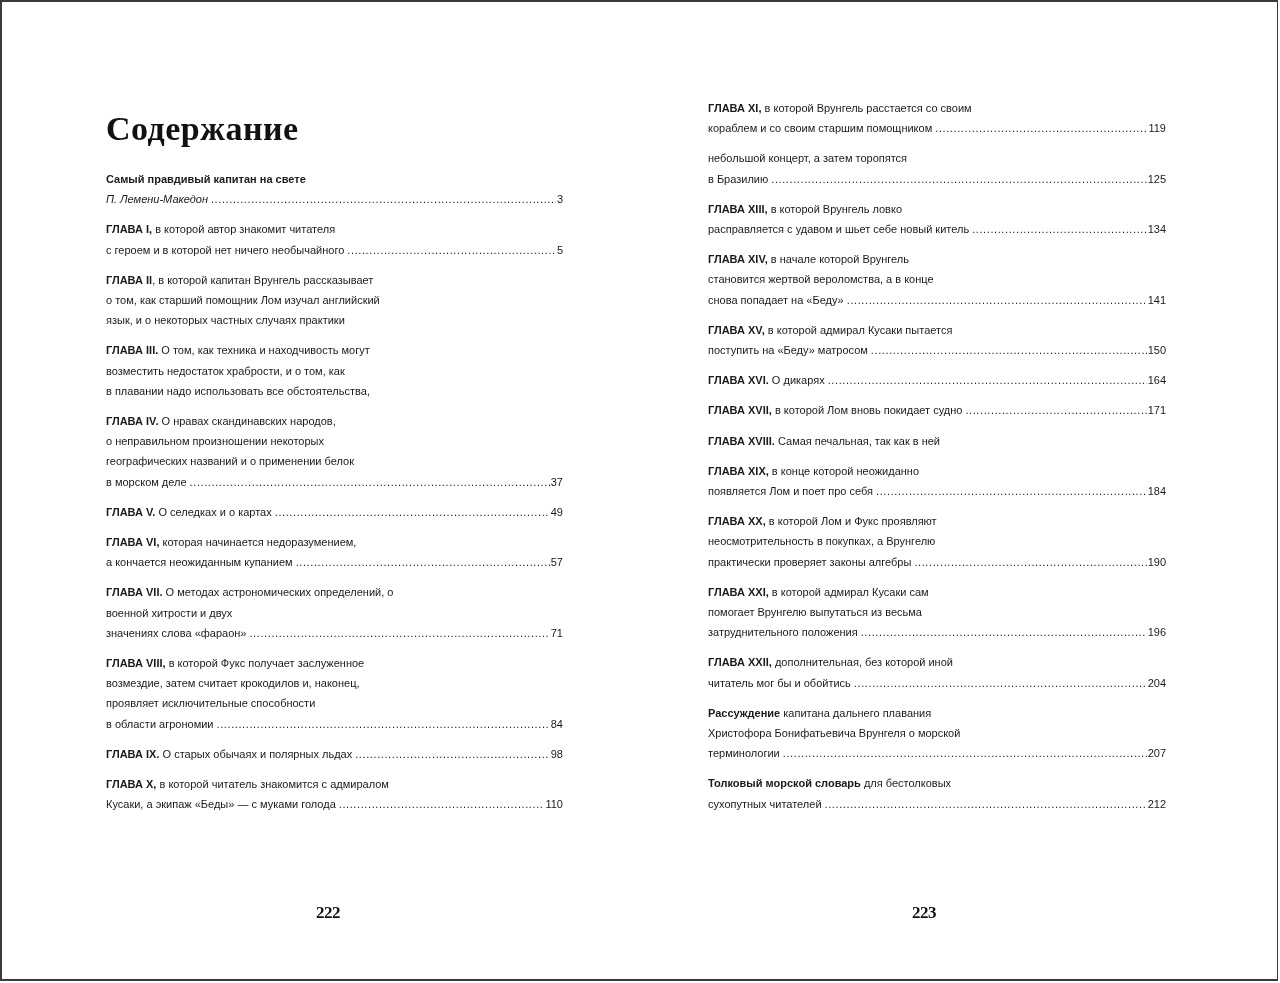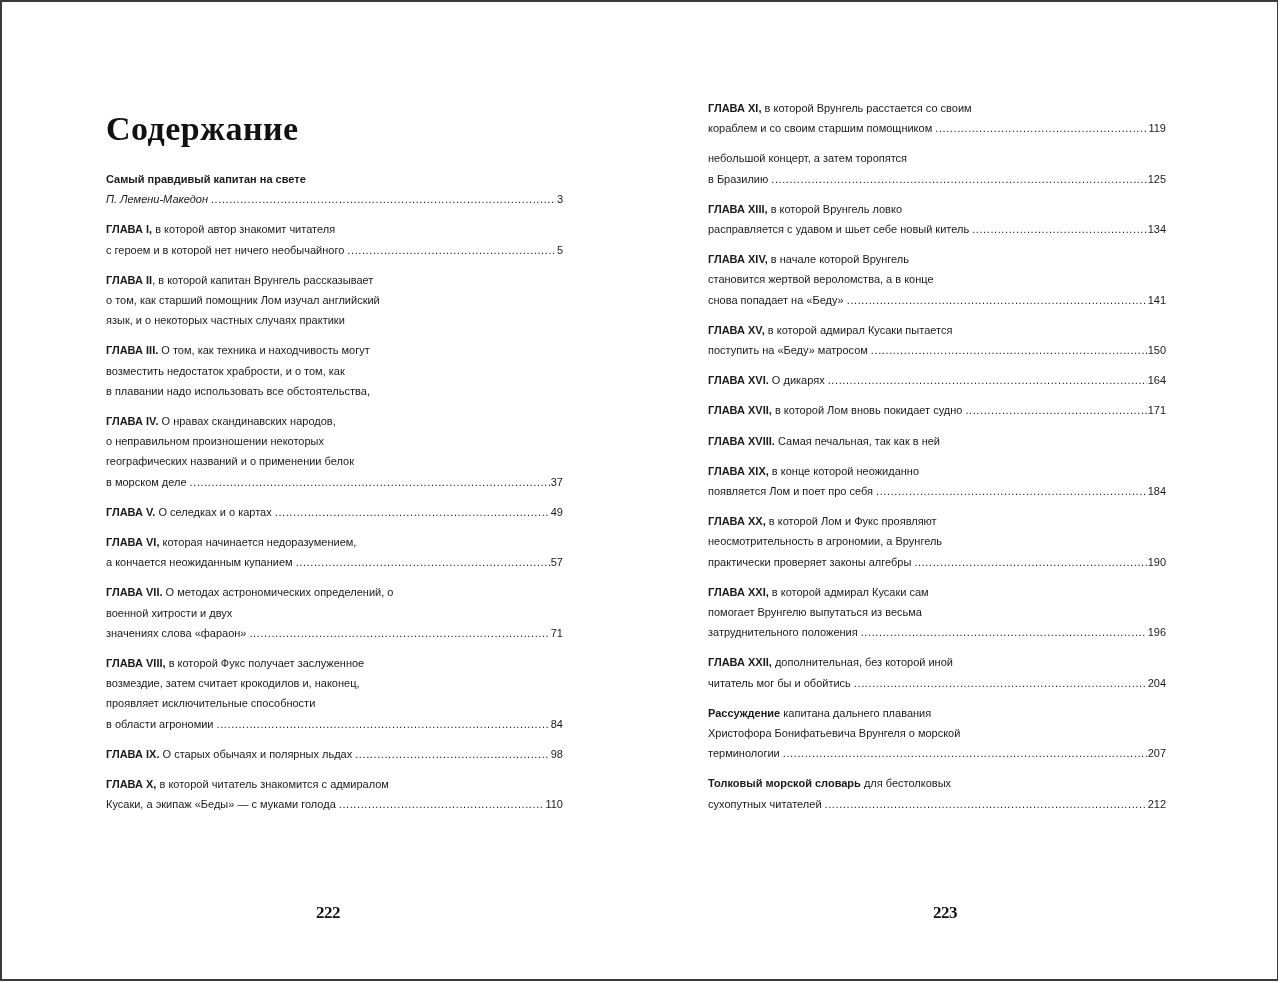--- a/index.html
+++ b/index.html
@@ -32,21 +32,21 @@
     }
     .last .dots::after {
       content: "....................................................................................................................................................................................";
     }
     .last .pg { flex: 0 0 auto; text-align: center; }
     .pagenum {
       position: absolute; top: 903px; font-family: "Liberation Serif", "DejaVu Serif", serif;
       font-weight: bold; font-size: 17px; color: #111; letter-spacing: -0.5px;
     }
     .pagenum.left { left: 316px; }
-    .pagenum.right { left: 933px; }
+    .pagenum.right { left: 912px; }
   </style>
 </head>
 <body>
 
 <div class="frame"></div>
 
 <div class="title">Содержание</div>
 
 <div class="col left" id="col-left">
     <div class="entry">
@@ -197,21 +197,21 @@
     <div class="entry">
       <span class="line"><span class="b">ГЛАВА XIX,</span><span> в конце которой неожиданно</span></span>
       <div class="last">
         <span class="txt">появляется Лом и поет про себя</span>
         <span class="dots"></span>
         <span class="pg">184</span>
       </div>
     </div>
     <div class="entry">
       <span class="line"><span class="b">ГЛАВА XX,</span><span> в которой Лом и Фукс проявляют</span></span>
-      <span class="line">неосмотрительность в агрономии, а Врунгель</span>
+      <span class="line">неосмотрительность в покупках, а Врунгелю</span>
       <div class="last">
         <span class="txt">практически проверяет законы алгебры</span>
         <span class="dots"></span>
         <span class="pg">190</span>
       </div>
     </div>
     <div class="entry">
       <span class="line"><span class="b">ГЛАВА XXI,</span><span> в которой адмирал Кусаки сам</span></span>
       <span class="line">помогает Врунгелю выпутаться из весьма</span>
       <div class="last">

